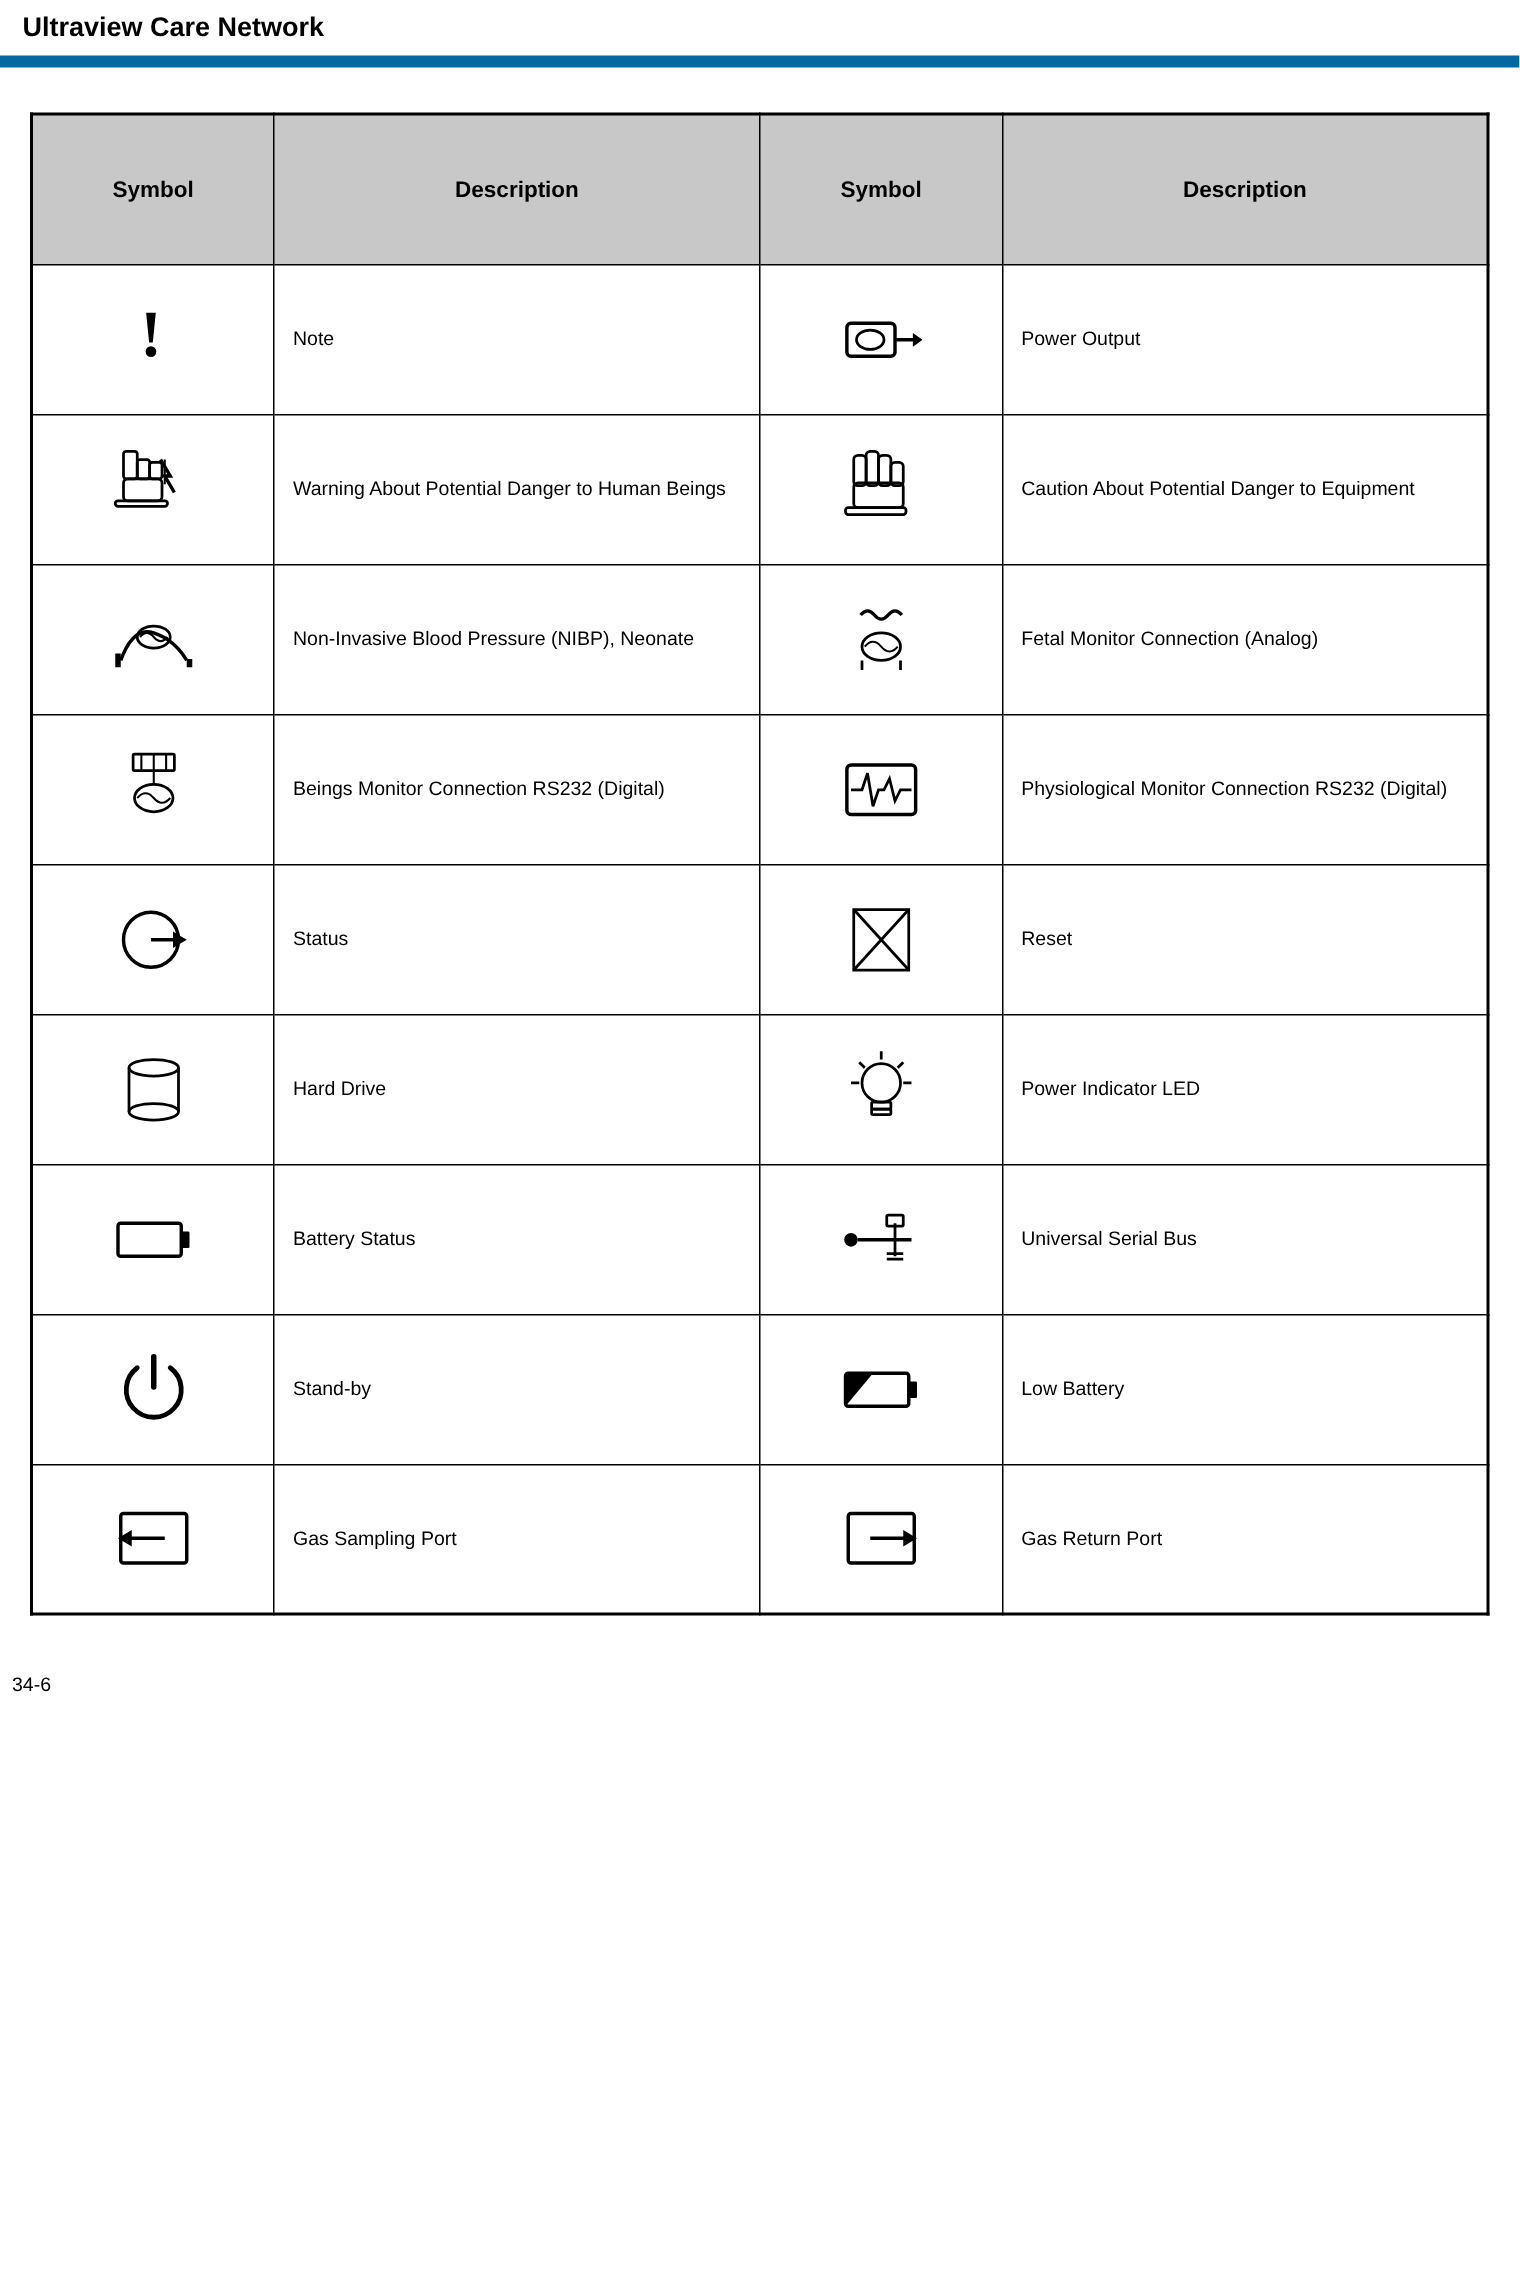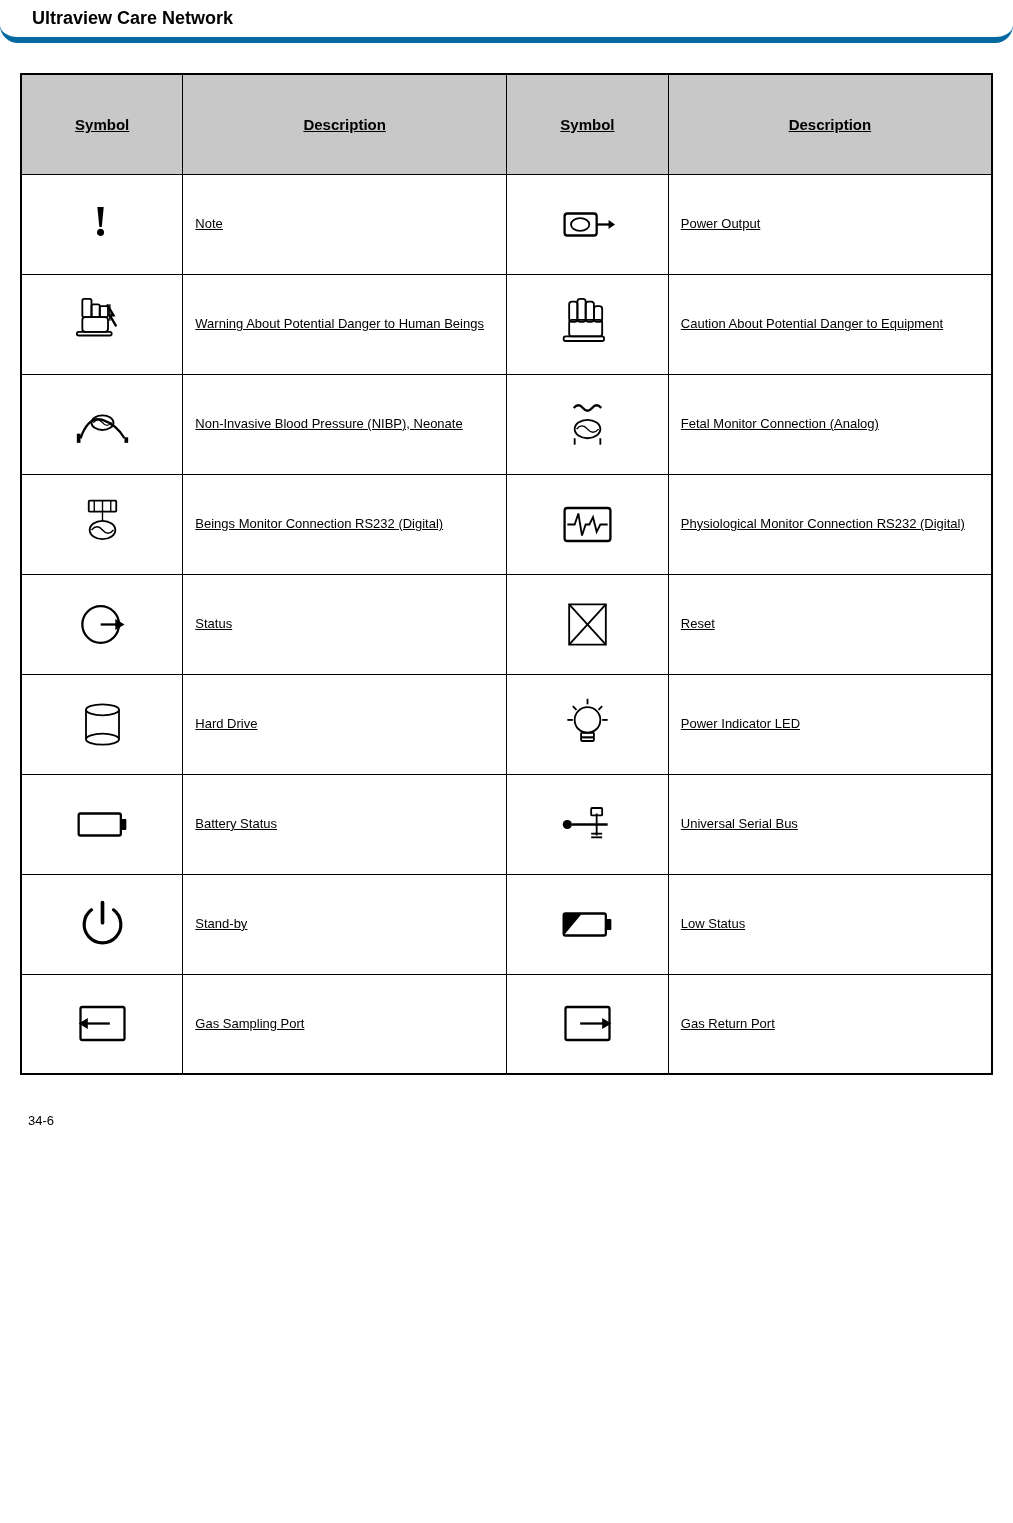--- a/index.html
+++ b/index.html
@@ -4,30 +4,28 @@
   <style>
     * { box-sizing: border-box; margin: 0; padding: 0; }
     body {
       font-family: Arial, sans-serif;
       font-size: 14px;
       background: #fff;
       color: #000;
       padding: 0;
     }
     .page-header {
-      border-bottom: 6px solid #0369a1;
-      padding: 8px 32px;
+      border-bottom: 8px solid #0369a1;
+      padding: 8px 15px;
       font-size: 18px;
       font-weight: bold;
       background: #fff;
-      border-radius: 18px;
     }
     .page-content {
       padding: 30px 20px 20px 20px;
-      text-decoration: underline;
     }
     table {
       width: 100%;
       border-collapse: collapse;
       border: 2px solid #000;
     }
     th {
       background: #c8c8c8;
       border: 1px solid #000;
       padding: 8px 12px;
@@ -52,21 +50,21 @@
     }
     .symbol-icon {
       display: flex;
       align-items: center;
       justify-content: center;
       width: 60px;
       height: 60px;
       margin: 0 auto;
     }
     .page-footer {
-      padding: 8px 28px;
+      padding: 8px 8px;
       font-size: 13px;
       color: #000;
       margin-top: 10px;
     }
     .icon-svg {
       width: 55px;
       height: 55px;
     }
     tr { height: 100px; }
   </style>
@@ -302,21 +300,21 @@
           <div class="symbol-icon">
             <svg class="icon-svg" viewBox="0 0 60 60" xmlns="http://www.w3.org/2000/svg">
 
               <rect x="4" y="18" width="46" height="24" rx="2" fill="none" stroke="#000" stroke-width="2.5"></rect>
               <rect x="50" y="24" width="6" height="12" rx="1" fill="#000"></rect>
 
               <polygon points="4,18 24,18 4,42" fill="#000"></polygon>
             </svg>
           </div>
         </td>
-        <td class="desc-cell">Low Status</td>
+        <td class="desc-cell">Low Battery</td>
       </tr>
 
       <tr>
         <td class="symbol-cell">
           <div class="symbol-icon">
             <svg class="icon-svg" viewBox="0 0 60 60" xmlns="http://www.w3.org/2000/svg">
 
               <rect x="6" y="12" width="48" height="36" rx="2" fill="none" stroke="#000" stroke-width="2.5"></rect>
               <line x1="10" y1="30" x2="38" y2="30" stroke="#000" stroke-width="2.5"></line>
               <polygon points="14,24 4,30 14,36" fill="#000"></polygon>

